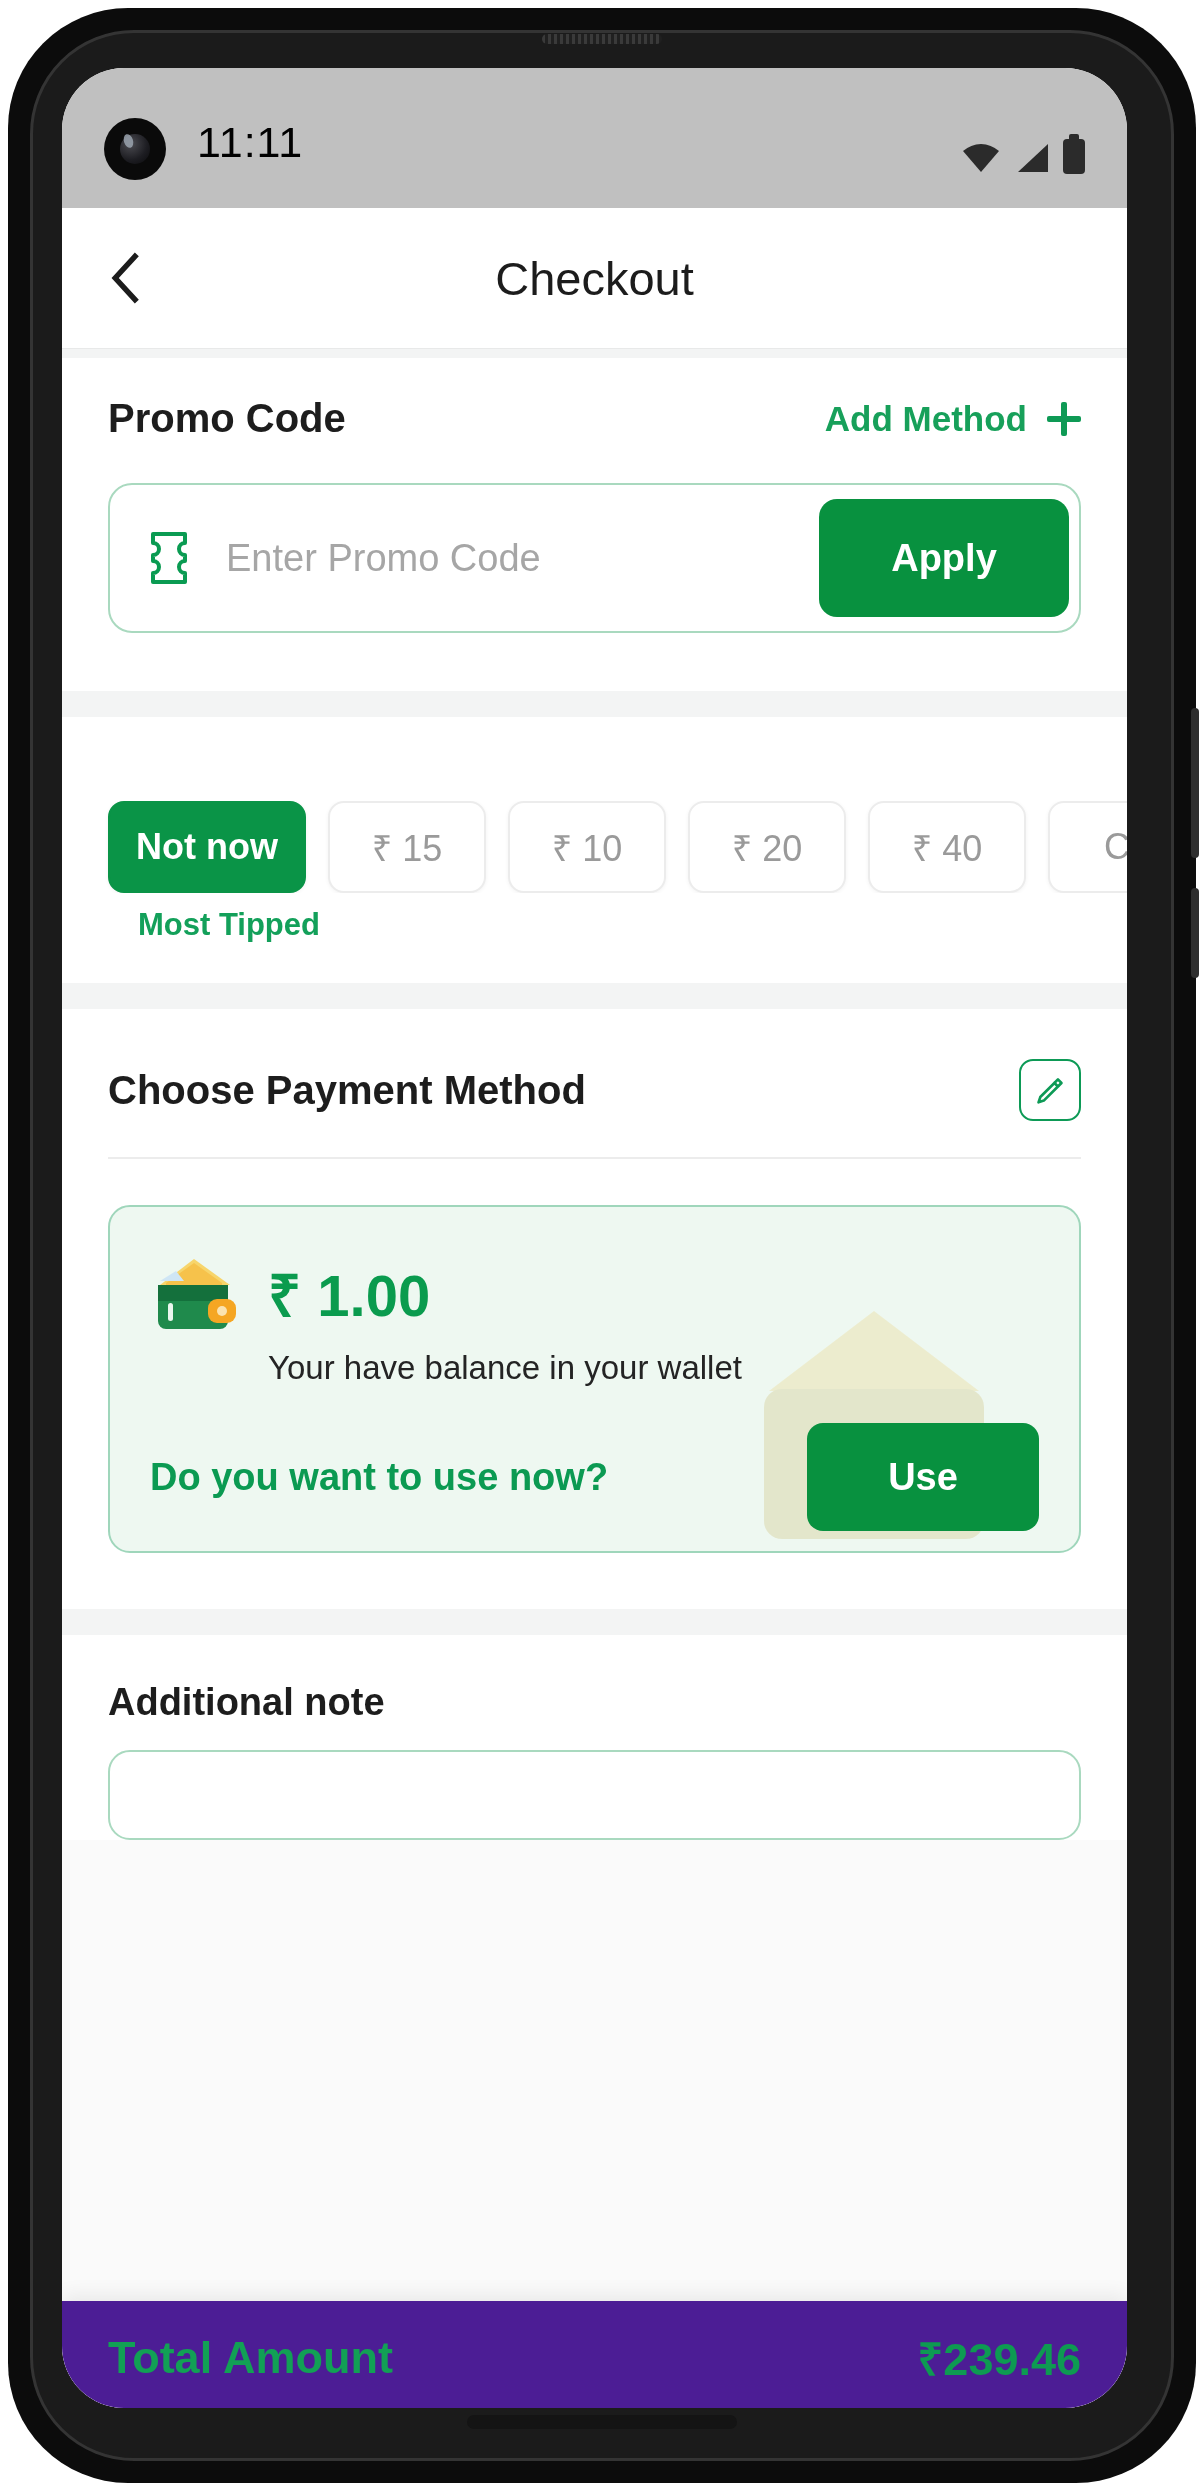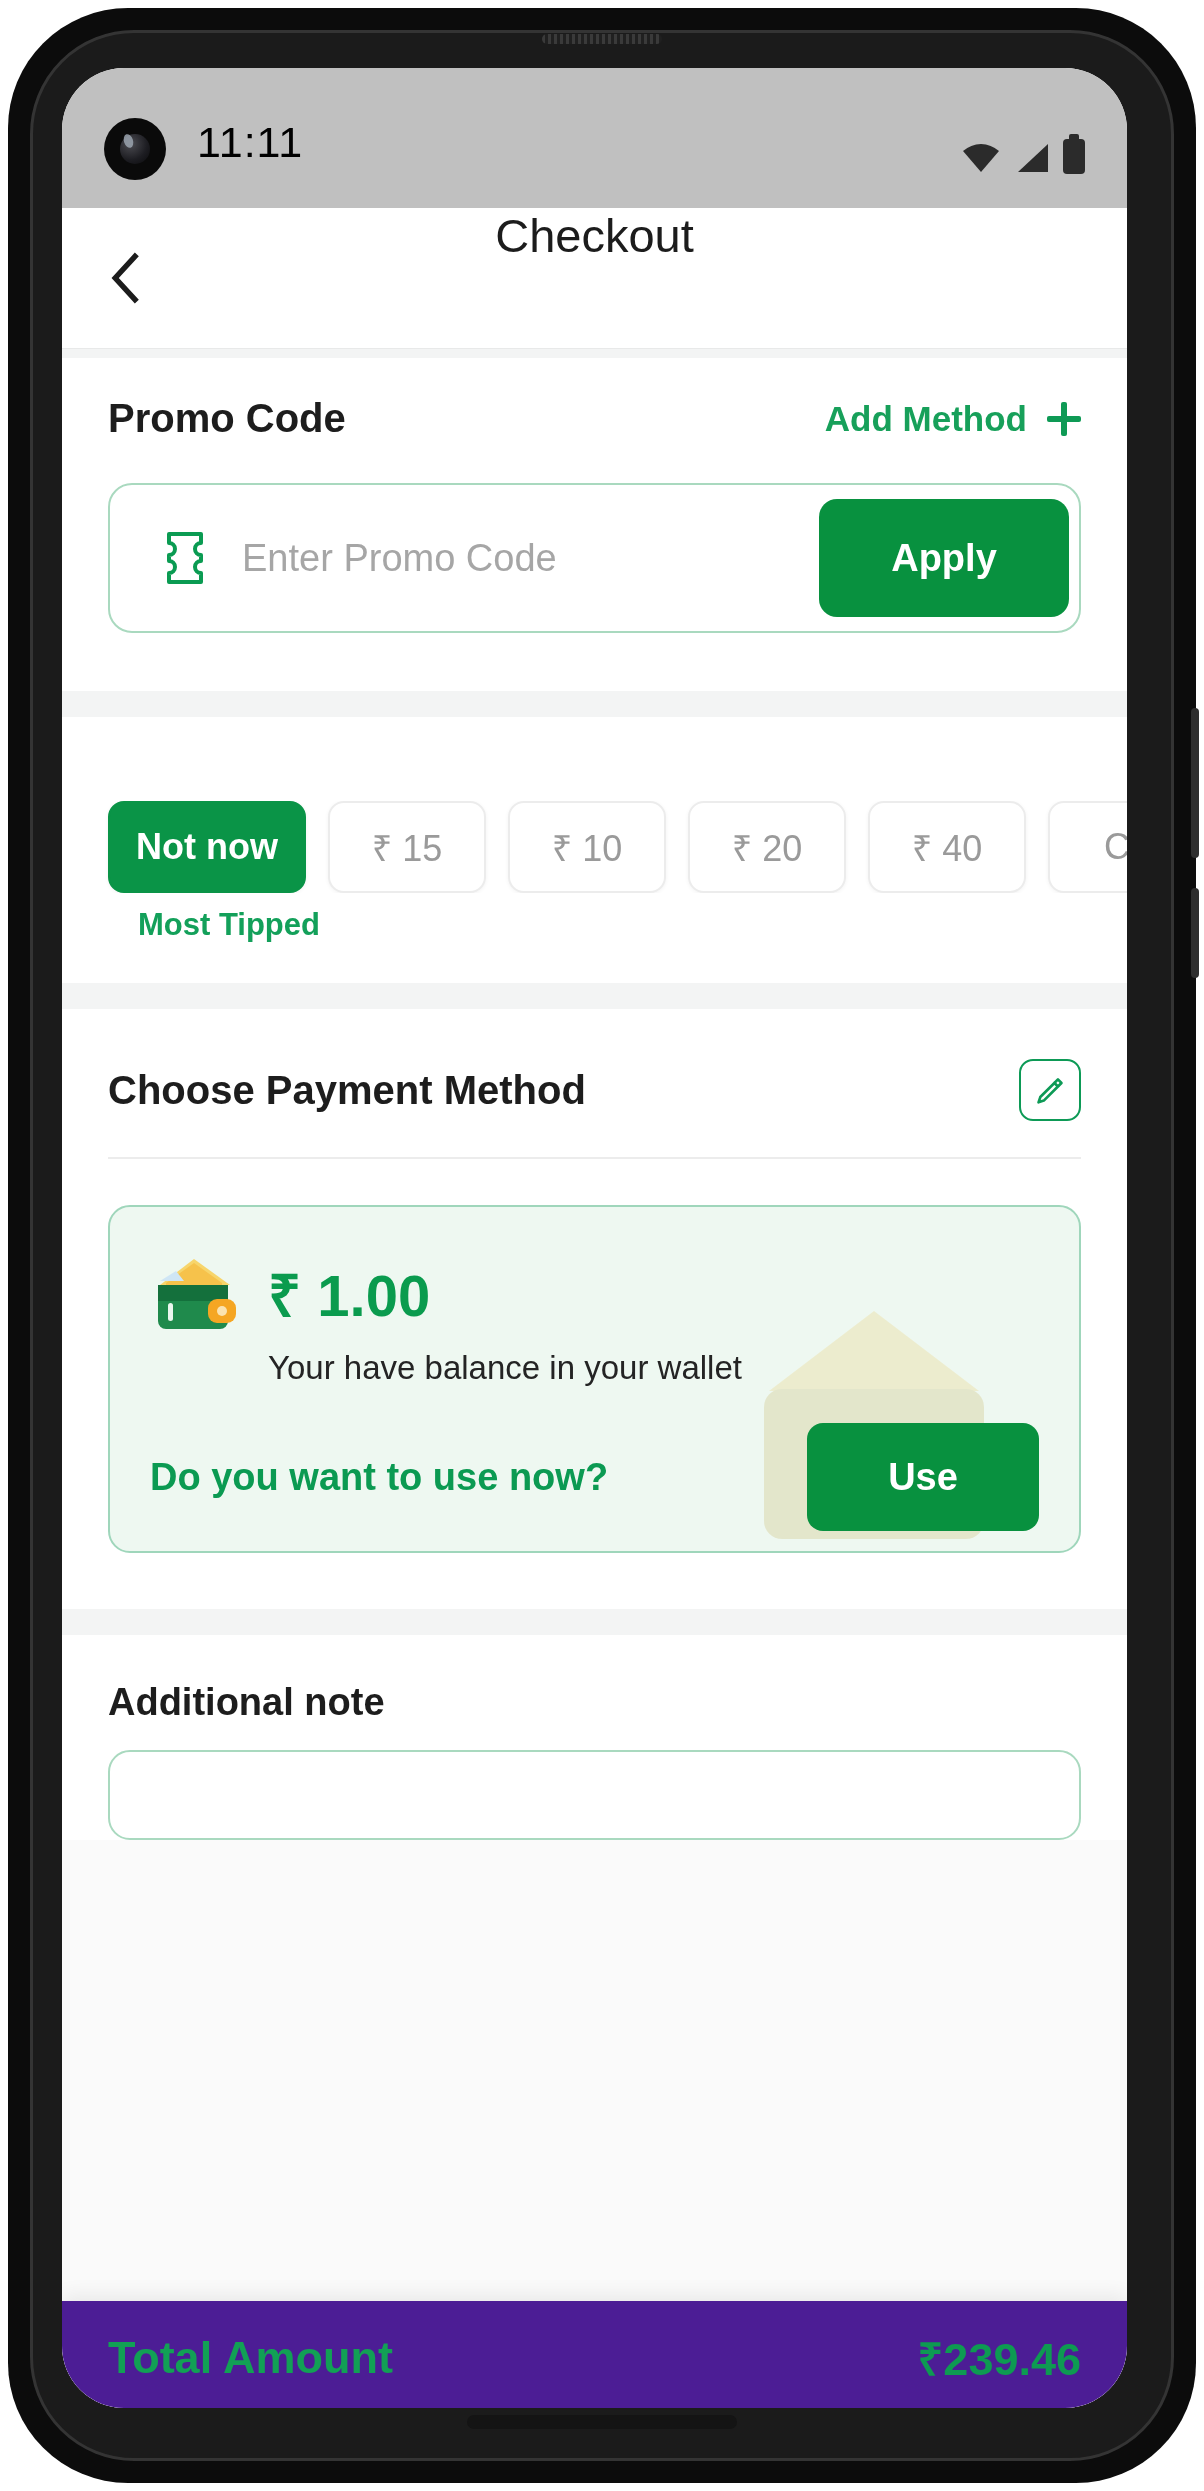--- a/index.html
+++ b/index.html
@@ -80,21 +80,21 @@
   .ic-sig  { width: 36px; height: 32px; }
   .ic-bat  { width: 22px; height: 40px; position: relative; }
   .ic-bat .body { position:absolute; left:0; top:5px; width:22px; height:35px; background:#2b2b2b; border-radius:4px; }
   .ic-bat .tip  { position:absolute; left:6px; top:0; width:10px; height:6px; background:#2b2b2b; border-radius:2px 2px 0 0; }
 
   
   .app { position: relative; height: 2200px; background: #fafafa; }
 
   .appbar {
     height: 140px; background: #ffffff; position: relative;
-    display: flex; align-items: flex-start; justify-content: center;
+    display: flex; align-items: center; justify-content: center;
     box-shadow: 0 1px 0 rgba(0,0,0,.045);
   }
   .back-btn {
     position: absolute; left: 34px; top: 50%; transform: translateY(-50%);
     width: 60px; height: 60px; display: flex; align-items: center; justify-content: center;
     cursor: pointer;
   }
   .appbar-title { font-size: 47px; color: #1c1c1c; font-weight: 400; }
 
   .card { background: #ffffff; }
@@ -107,21 +107,21 @@
   .voucher { display: flex; align-items: center; gap: 20px; cursor: pointer; }
   .voucher-text { font-size: 35px; color: #17a05a; font-weight: bold; }
   .plus { position: relative; width: 34px; height: 34px; }
   .plus::before, .plus::after { content:""; position:absolute; background:#0e9a55; border-radius:2px; }
   .plus::before { left:0; top:14px; width:34px; height:6px; }
   .plus::after  { left:14px; top:0; width:6px; height:34px; }
 
   .promo-field {
     margin-top: 42px; height: 150px;
     border: 2px solid #a9d9bf; border-radius: 24px;
-    display: flex; align-items: center; padding-left: 54px; padding-right: 10px;
+    display: flex; align-items: center; padding-left: 38px; padding-right: 10px;
     position: relative; background: #fff;
   }
   .ticket-ic { width: 42px; height: 54px; flex: 0 0 auto; }
   .promo-input {
     flex: 1; border: 0; outline: 0; background: transparent;
     font-size: 38px; color: #2b2b2b; margin-left: 36px;
     font-family: "Liberation Sans", sans-serif;
   }
   .promo-input::placeholder { color: #a6a6a6; }
   .apply-btn {

